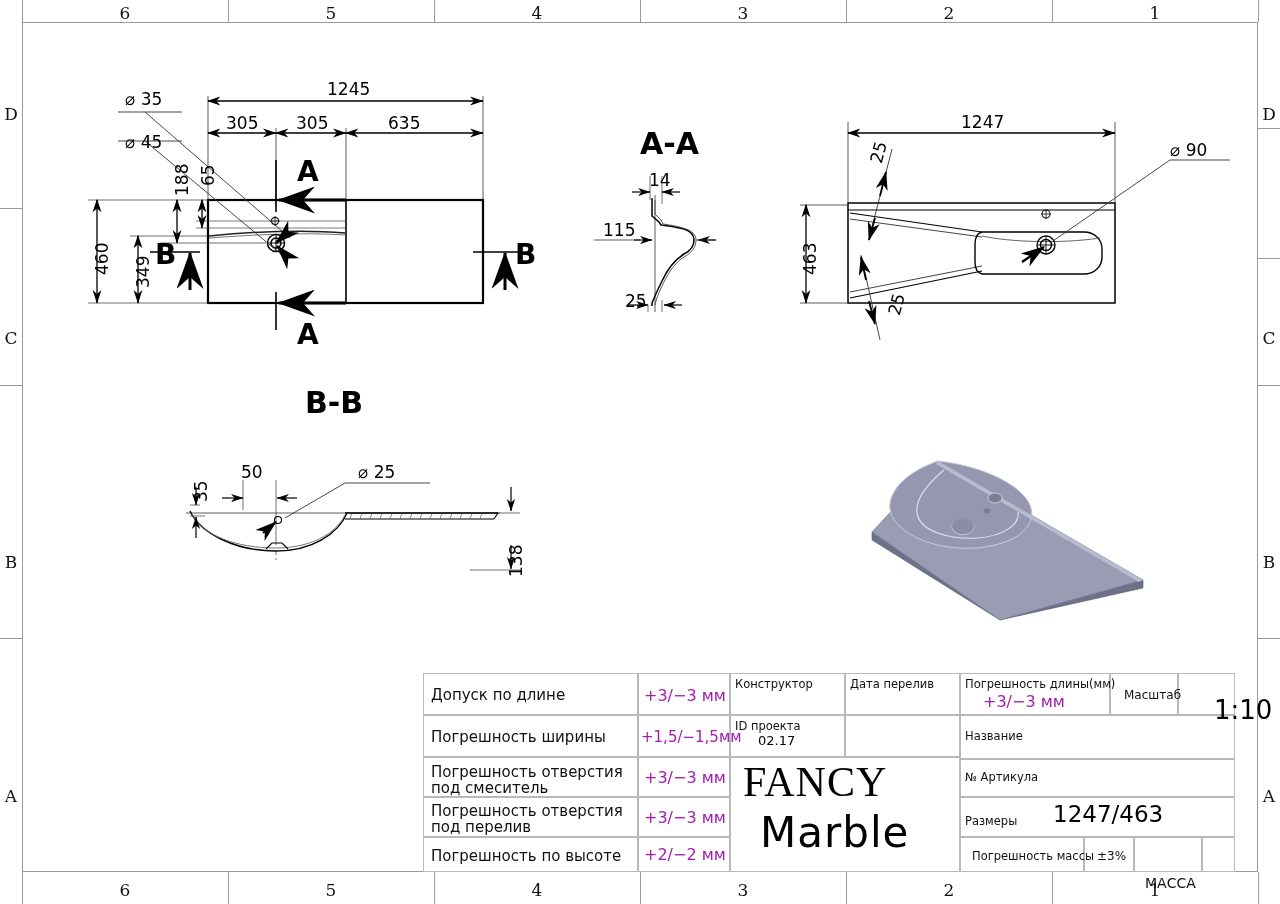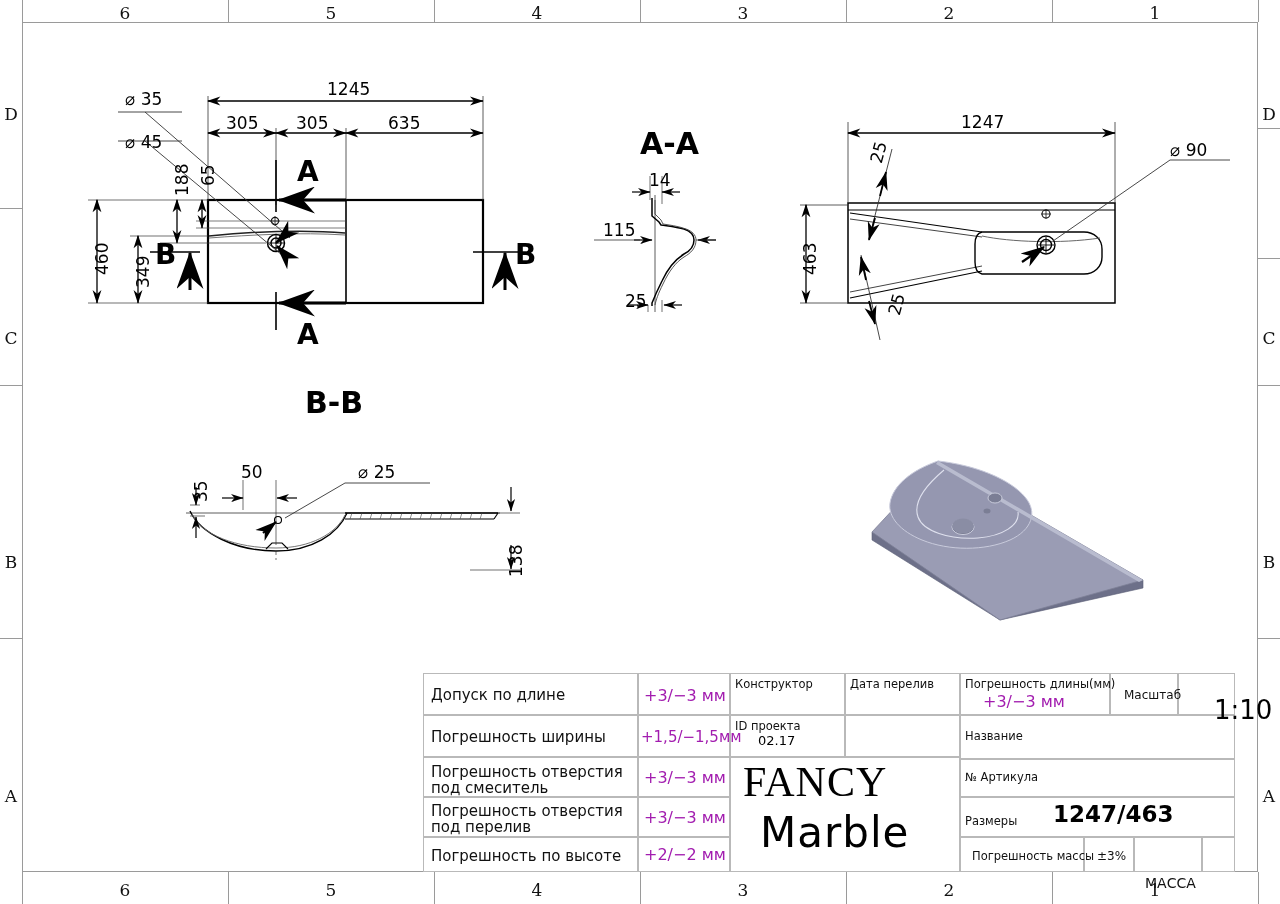--- a/index.html
+++ b/index.html
@@ -382,18 +382,18 @@
   <div class="cell" style="left:779px;top:164px;width:33px;height:35px;"></div>
 
   <div class="lbl" style="left:542px;top:4px;">Погрешность длины(мм)</div>
   <div class="val" style="left:560px;top:19px;">+3/−3 мм</div>
   <div class="lbl" style="left:701px;top:15px;font-size:12px;">Масштаб</div>
   <div class="big" style="left:763px;top:22px;margin-left:28px;">1:10</div>
   <div class="lbl" style="left:542px;top:56px;">Название</div>
   <div class="lbl" style="left:542px;top:97px;">№ Артикула</div>
   <div class="val" style="left:640px;top:95px;"></div>
   <div class="lbl" style="left:542px;top:141px;">Размеры</div>
-  <div class="big" style="left:630px;top:128px;font-size:23px;font-weight:bold;">1247/463</div>
+  <div class="big" style="left:630px;top:128px;font-size:23px;">1247/463</div>
   <div class="lbl" style="left:549px;top:176px;">Погрешность массы</div>
   <div class="lbl" style="left:674px;top:176px;font-size:12px;">±3%</div>
   <div class="lbl" style="left:722px;top:174px;font-size:14px;margin-top:28px;">МАССА</div>
   <div class="lbl" style="left:786px;top:176px;"></div>
 </div>
 
 </body></html>

